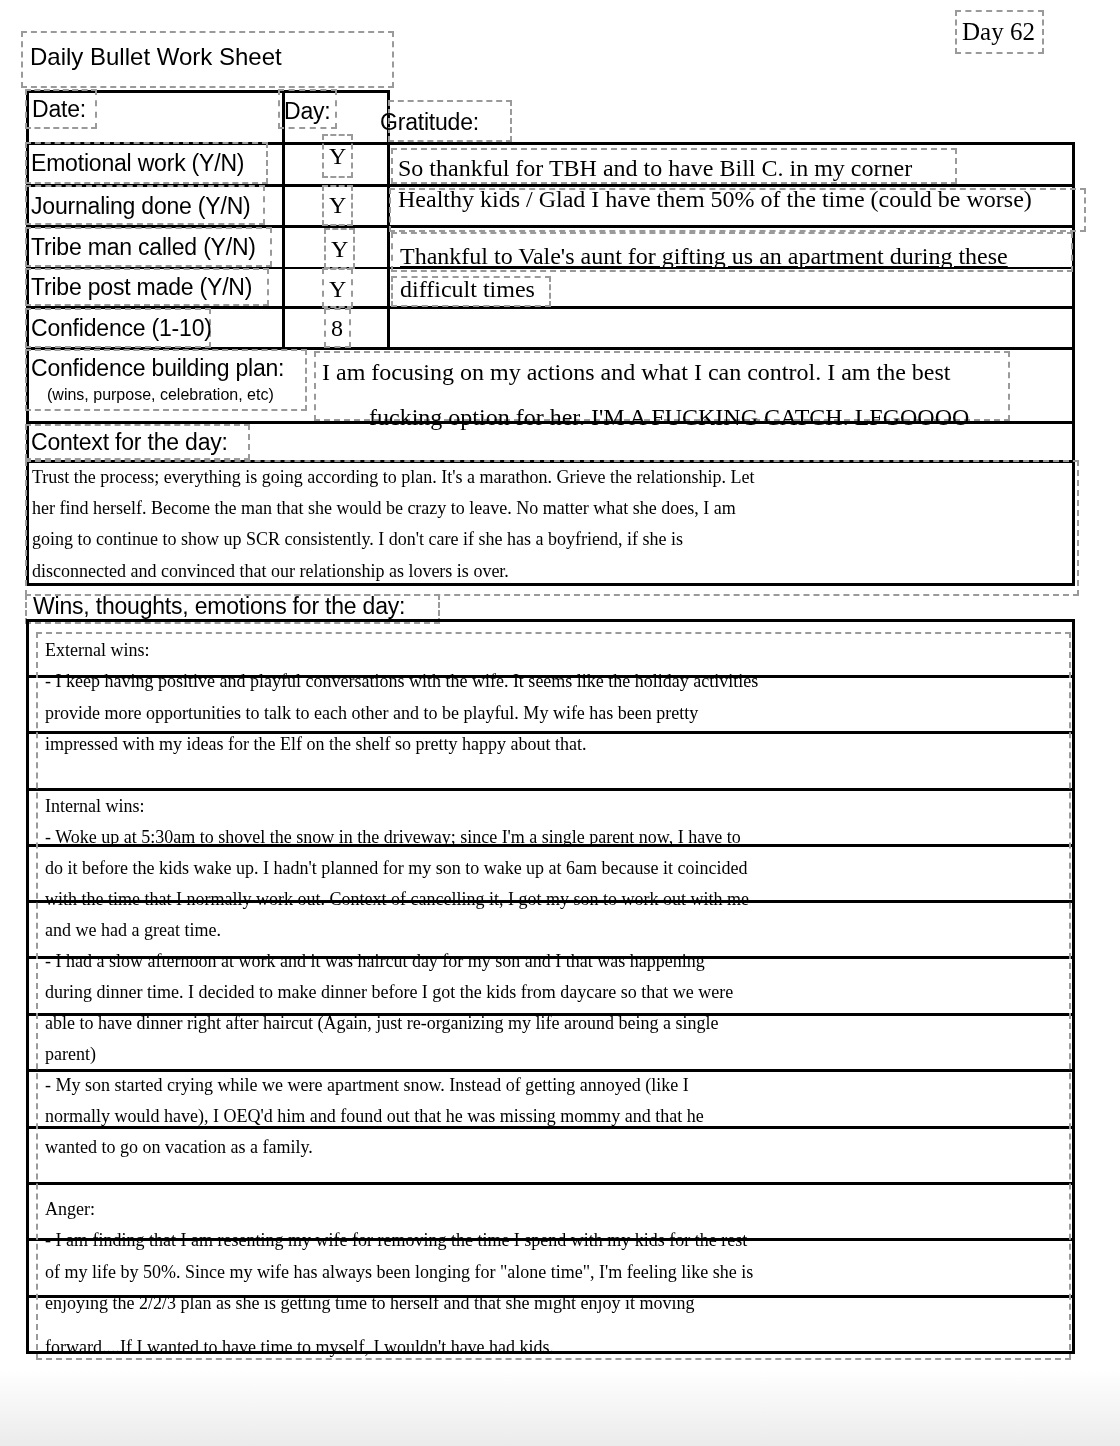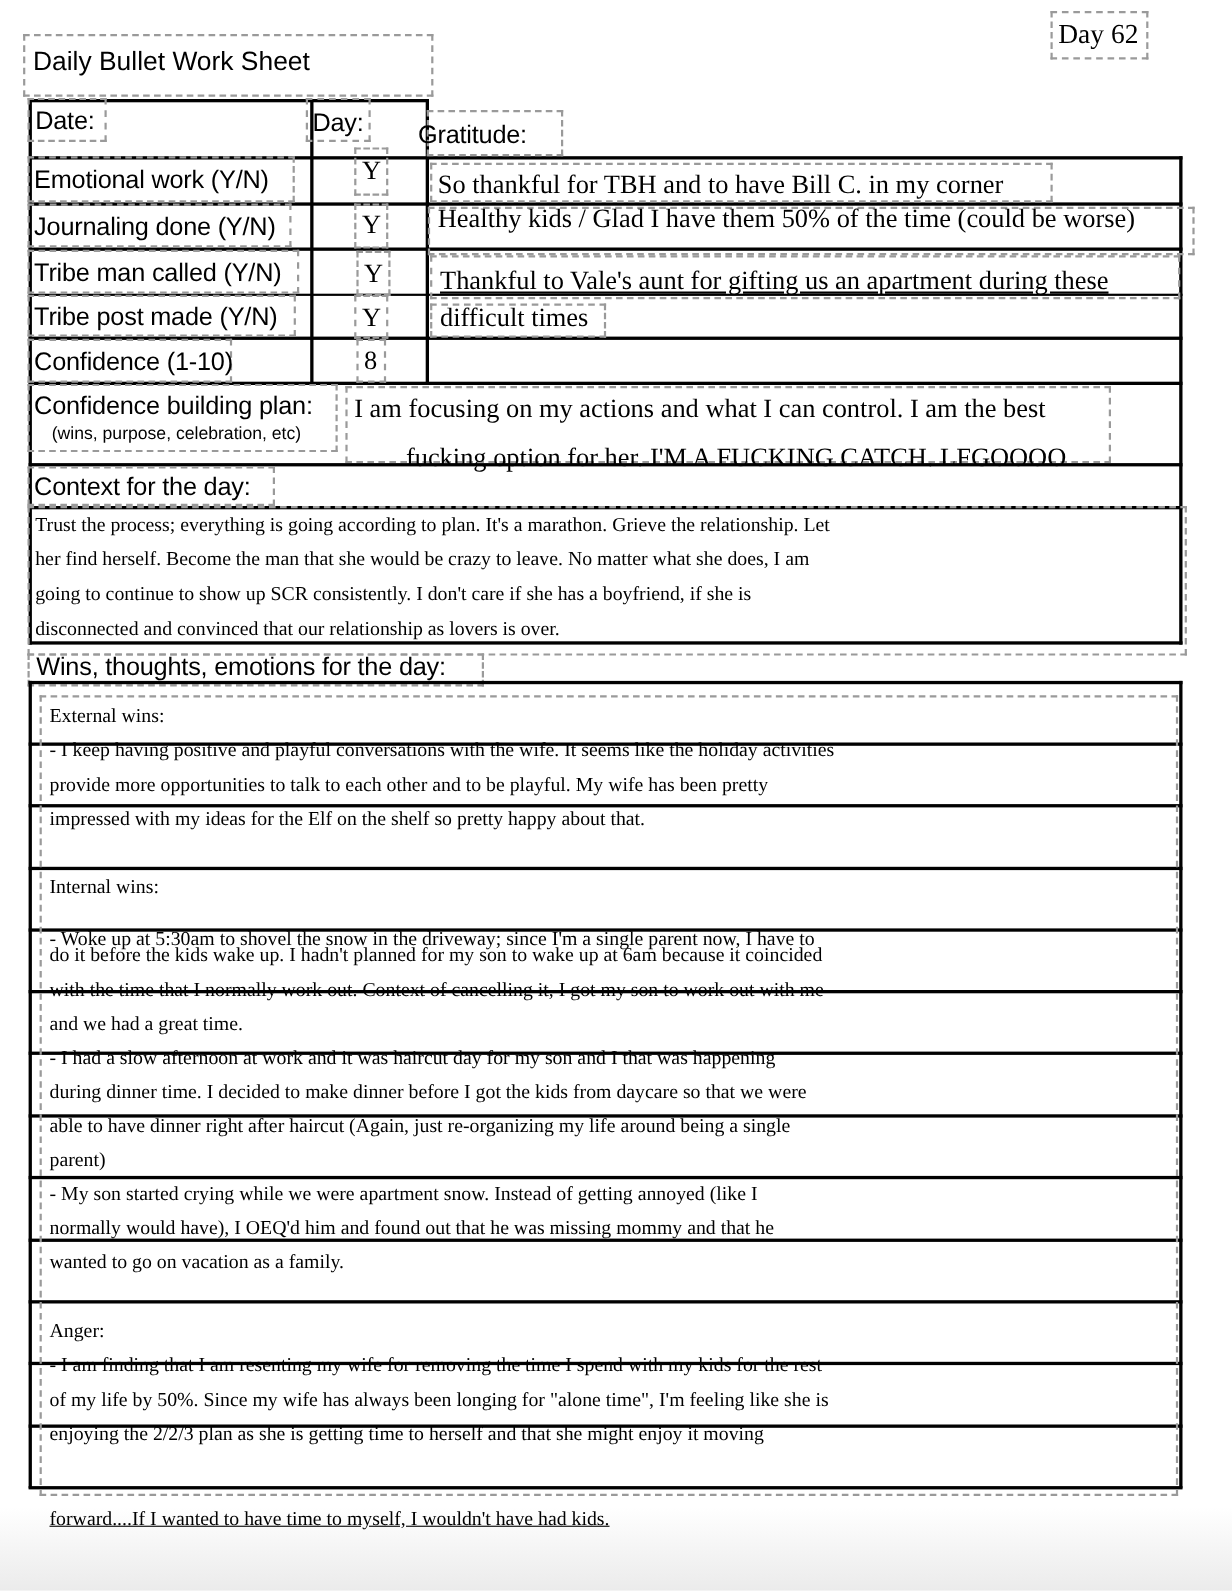--- a/index.html
+++ b/index.html
@@ -135,30 +135,30 @@
 <div class="hline" style="left:26px;top:1351px;width:1049px;"></div>
 
 <div class="abs dash" style="left:36px;top:632px;width:1035px;height:728px;"></div>
 <div>
   <div class="txt serif body-line" style="left:45px;top:641px;">External wins:</div>
   <div class="txt serif body-line" style="left:45px;top:672px;">- I keep having positive and playful conversations with the wife. It seems like the holiday activities</div>
   <div class="txt serif body-line" style="left:45px;top:704px;">provide more opportunities to talk to each other and to be playful. My wife has been pretty</div>
   <div class="txt serif body-line" style="left:45px;top:735px;">impressed with my ideas for the Elf on the shelf so pretty happy about that.</div>
   <div class="txt serif body-line" style="left:45px;top:766px;"></div>
   <div class="txt serif body-line" style="left:45px;top:797px;">Internal wins:</div>
-  <div class="txt serif body-line" style="left:45px;top:828px;margin-top:16px;">- Woke up at 5:30am to shovel the snow in the driveway; since I'm a single parent now, I have to</div>
+  <div class="txt serif body-line" style="left:45px;top:828px;">- Woke up at 5:30am to shovel the snow in the driveway; since I'm a single parent now, I have to</div>
   <div class="txt serif body-line" style="left:45px;top:859px;">do it before the kids wake up. I hadn't planned for my son to wake up at 6am because it coincided</div>
   <div class="txt serif body-line" style="left:45px;top:890px;">with the time that I normally work out. Context of cancelling it, I got my son to work out with me</div>
   <div class="txt serif body-line" style="left:45px;top:921px;">and we had a great time.</div>
   <div class="txt serif body-line" style="left:45px;top:952px;">- I had a slow afternoon at work and it was haircut day for my son and I that was happening</div>
   <div class="txt serif body-line" style="left:45px;top:983px;">during dinner time. I decided to make dinner before I got the kids from daycare so that we were</div>
   <div class="txt serif body-line" style="left:45px;top:1014px;">able to have dinner right after haircut (Again, just re-organizing my life around being a single</div>
   <div class="txt serif body-line" style="left:45px;top:1045px;">parent)</div>
   <div class="txt serif body-line" style="left:45px;top:1076px;">- My son started crying while we were apartment snow. Instead of getting annoyed (like I</div>
   <div class="txt serif body-line" style="left:45px;top:1107px;">normally would have), I OEQ'd him and found out that he was missing mommy and that he</div>
   <div class="txt serif body-line" style="left:45px;top:1138px;">wanted to go on vacation as a family.</div>
   <div class="txt serif body-line" style="left:45px;top:1169px;"></div>
   <div class="txt serif body-line" style="left:45px;top:1200px;">Anger:</div>
   <div class="txt serif body-line" style="left:45px;top:1231px;">- I am finding that I am resenting my wife for removing the time I spend with my kids for the rest</div>
   <div class="txt serif body-line" style="left:45px;top:1263px;">of my life by 50%. Since my wife has always been longing for "alone time", I'm feeling like she is</div>
   <div class="txt serif body-line" style="left:45px;top:1294px;">enjoying the 2/2/3 plan as she is getting time to herself and that she might enjoy it moving</div>
-  <div class="txt serif body-line" style="left:45px;top:1371px;text-decoration:underline;">forward....If I wanted to have time to myself, I wouldn't have had kids.</div>
+  <div class="txt serif body-line" style="left:45px;top:1338px;">forward....If I wanted to have time to myself, I wouldn't have had kids.</div>
 </div>
 
 </body></html>

